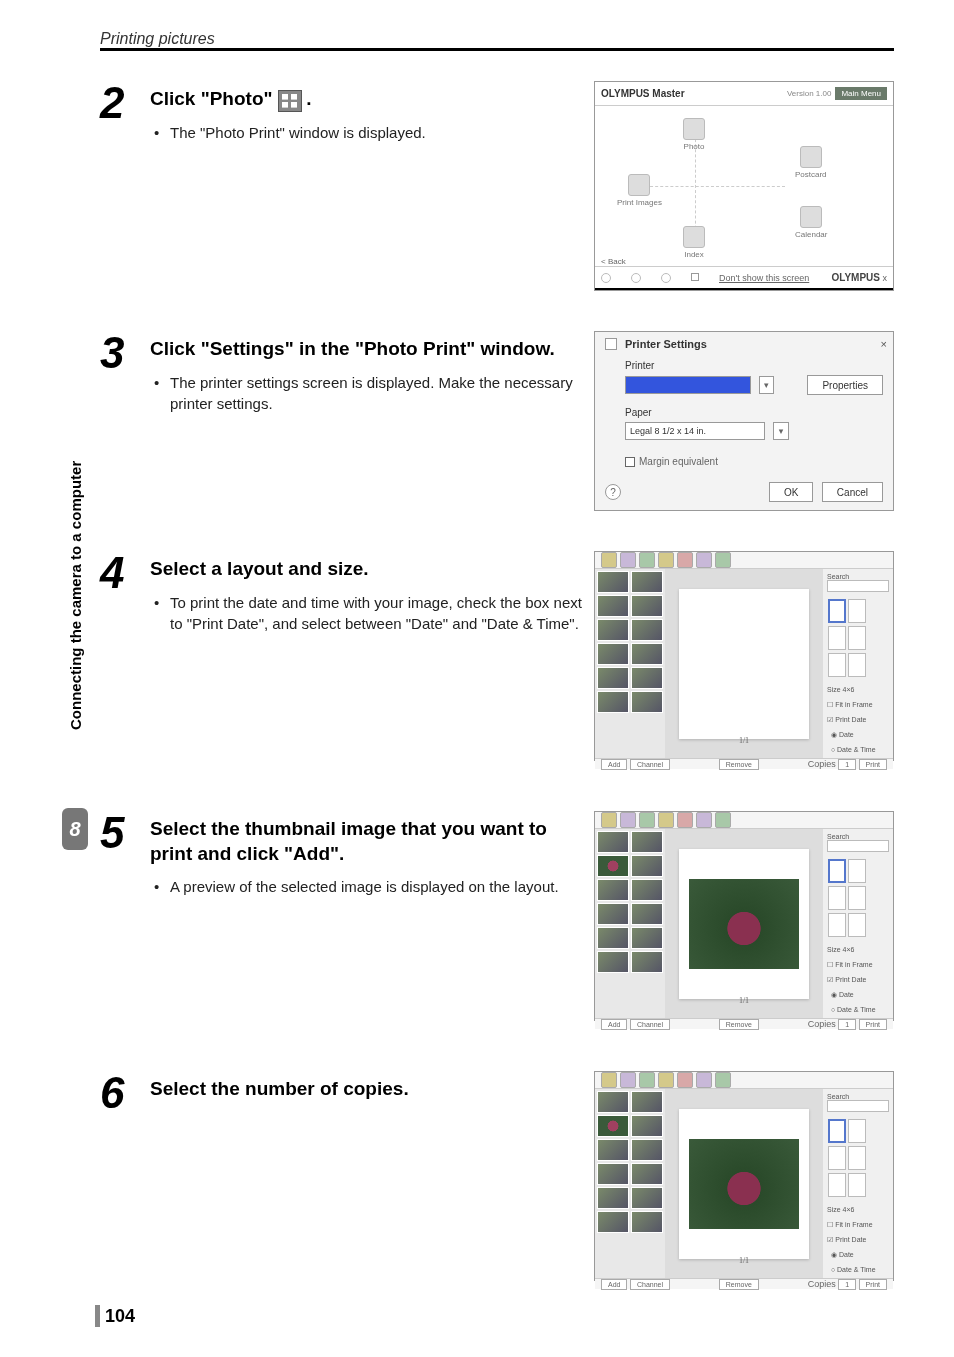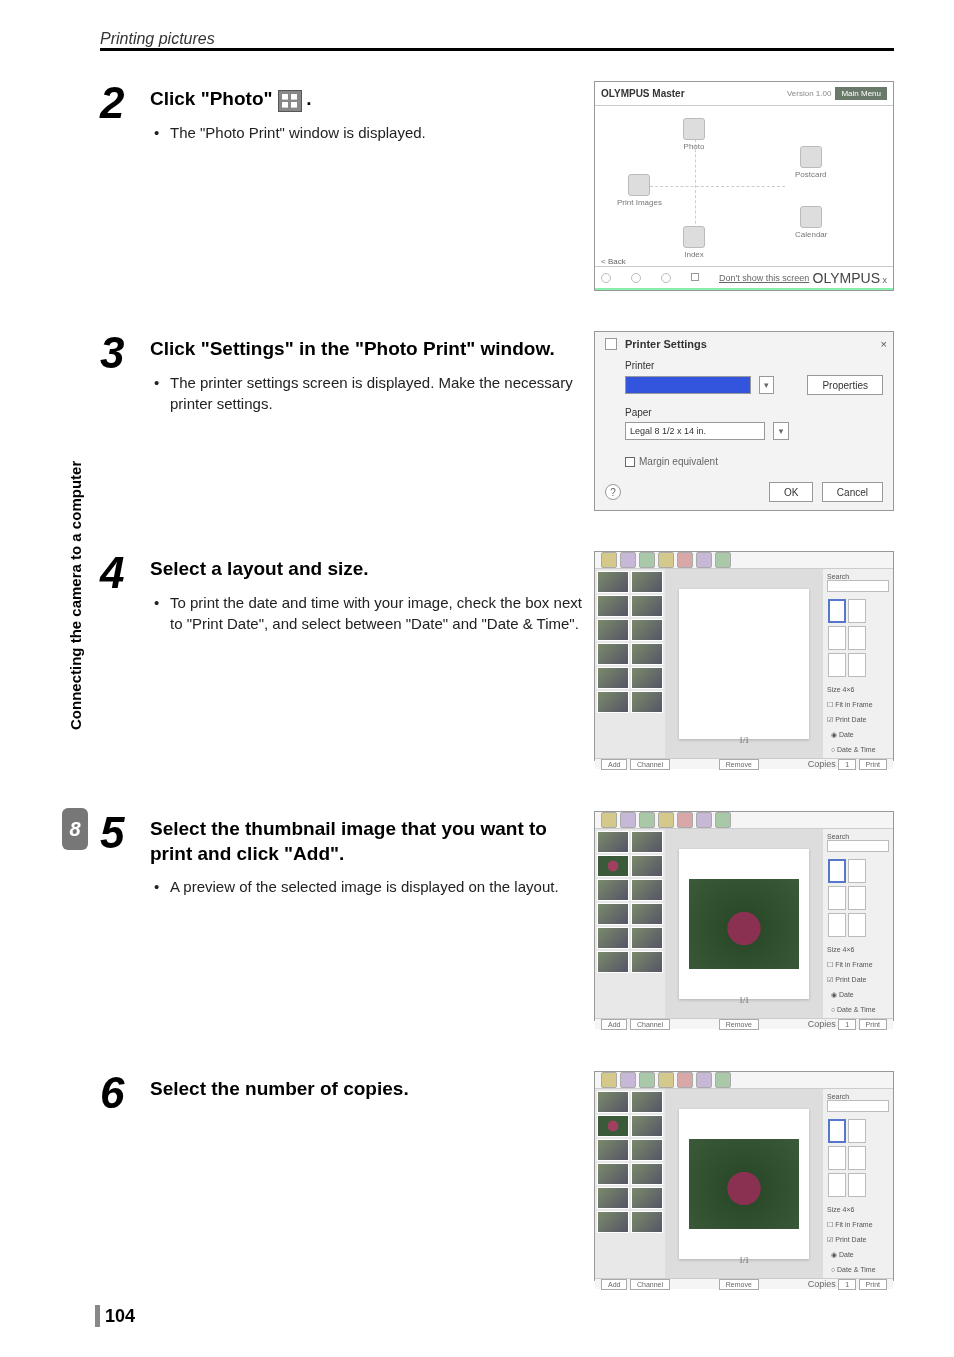--- a/index.html
+++ b/index.html
@@ -122,21 +122,21 @@
     position: absolute;
     left: 4px;
     top: 0;
   }
   .step-figure {
     width: 300px;
     flex-shrink: 0;
   }
   .fig {
     border: 1px solid #999;
-    background: #86efac;
+    background: #000000;
     width: 300px;
     font-size: 9px;
     color: #666;
   }
   
   .fig1 { height: 210px; position: relative; }
   .fig1-header {
     background: #fff;
     height: 24px;
     display: flex;
@@ -159,21 +159,21 @@
   .fig1-calendar { left: 200px; top: 100px; }
   .fig1-line { position: absolute; border-top: 1px dashed #ccc; }
   .fig1-footer {
     height: 22px; border-top: 1px solid #ccc; background: #fff;
     display: flex; align-items: center; justify-content: space-between; padding: 0 6px;
   }
   .fig1-footer-left { display: flex; align-items: flex-start; gap: 20px; text-decoration: underline; }
   .fig1-footer-left .circ { width: 10px; height: 10px; border: 1px solid #bbb; border-radius: 50%; }
   .fig1-footer-left .chk { width: 8px; height: 8px; border: 1px solid #999; }
   .fig1-footer-back { font-size: 8px; color: #666; position: absolute; left: 6px; bottom: 24px;}
-  .fig1-footer-brand { font-weight: normal; font-size: 14px; color: #444; }
+  .fig1-footer-brand { font-weight: bold; font-size: 10px; color: #444; }
 
   
   .fig2 { height: 180px; padding: 6px 10px; position: relative; background: #f3f3f3; }
   .fig2-title { font-weight: bold; font-size: 11px; color: #333; margin-bottom: 10px; display:flex; align-items:center; gap:8px;}
   .fig2-title .pi { width:12px; height:12px; border:1px solid #999; background:#fff; }
   .fig2-close { position: absolute; right: 6px; top: 6px; font-size: 11px; color: #555; }
   .fig2-section { margin-left: 20px; margin-bottom: 12px; }
   .fig2-label { font-size: 10px; color: #333; margin-bottom: 4px; }
   .fig2-row { display: flex; gap: 8px; align-items: center; }
   .fig2-select { border: 1px solid #999; background: #fff; height: 18px; width: 140px; display: flex; align-items: center; padding: 8px 4px; font-size: 9px; color: #333; position: relative;}

